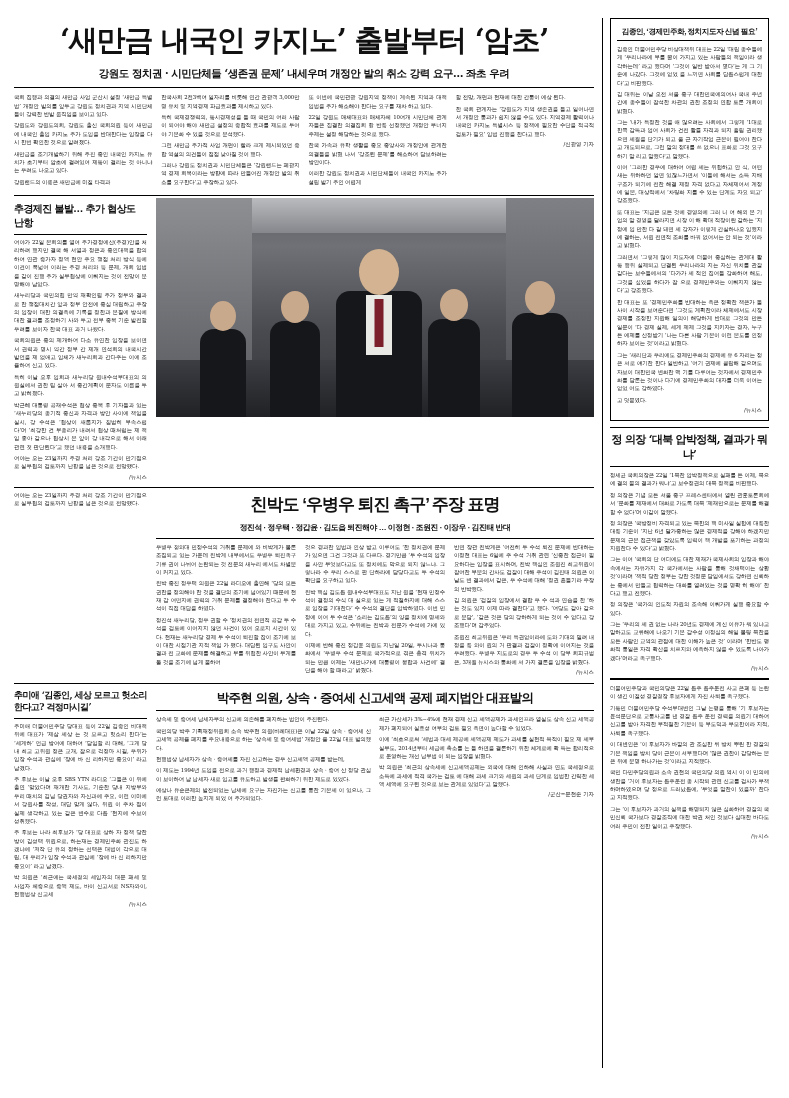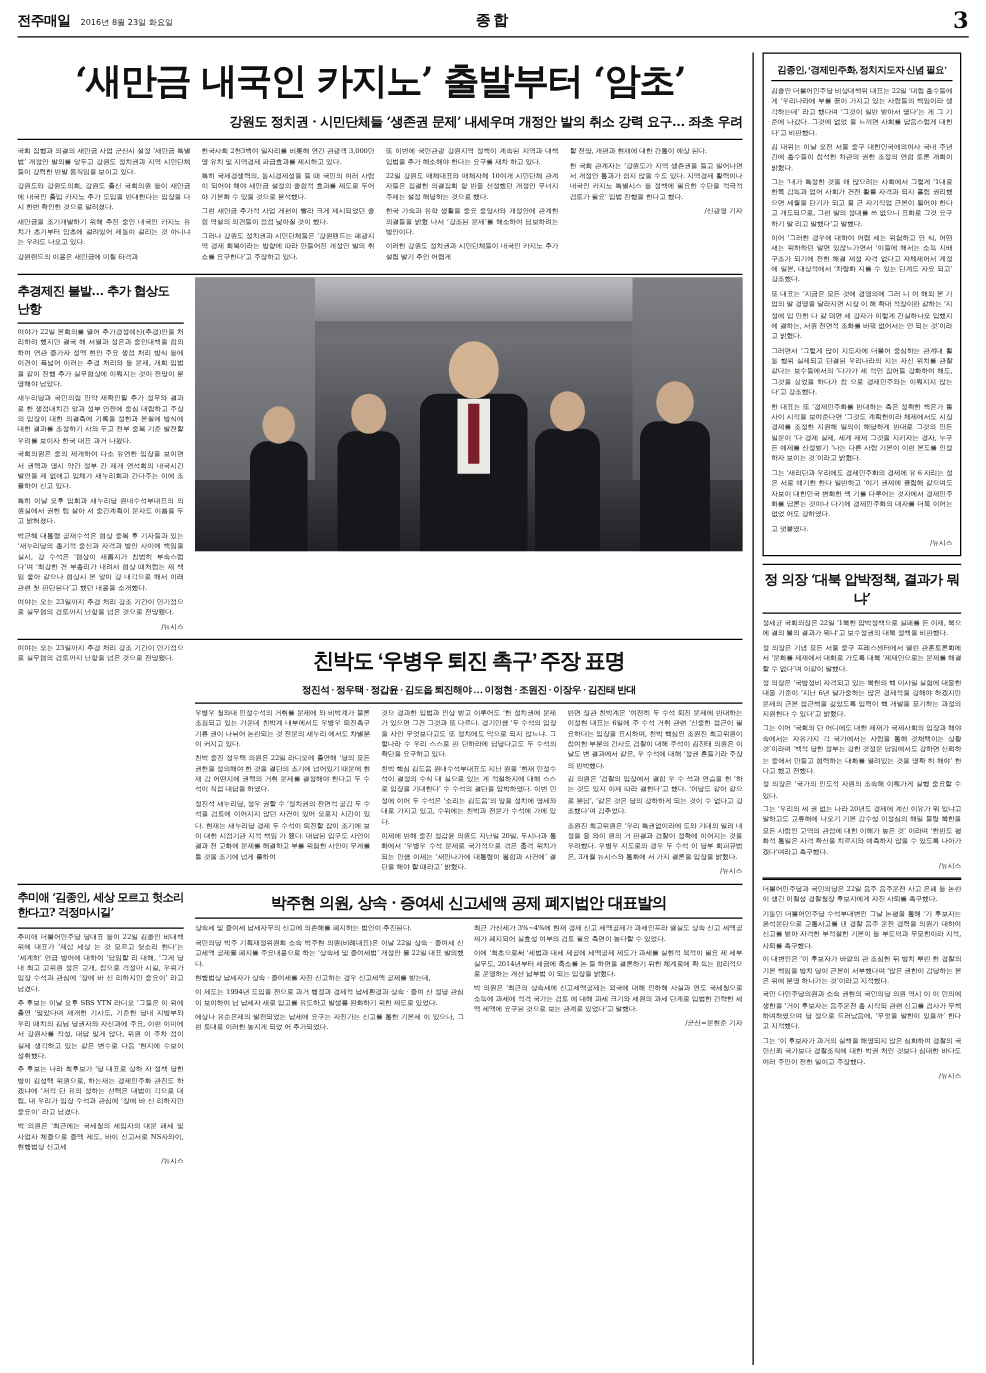--- a/index.html
+++ b/index.html
@@ -75,21 +75,21 @@
     letter-spacing: -1.2px;
     line-height: 1.15;
     text-align: center;
     padding: 6px 0 4px 0;
   }
   .subhead {
     font-family: "DejaVu Serif", "Liberation Serif", serif;
     font-weight: bold;
     font-size: 10.5px;
     letter-spacing: -0.5px;
-    text-align: right;
+    text-align: center;
     padding: 6px 0 6px 0;
     border-bottom: 1px solid #000;
   }
   
   .cols {
     display: flex;
     gap: 9px;
     margin-top: 5px;
   }
   .col { flex: 1; }
@@ -125,21 +125,21 @@
   }
   .midtitle {
     font-family: "DejaVu Serif", "Liberation Serif", serif;
     font-weight: bold;
     font-size: 12.5px;
     letter-spacing: -0.8px;
     text-align: center;
     padding: 4px 0 3px 0;
   }
   .namesline {
-    font-family: Liberation Serif, serif;
+    font-family: Liberation Sans, sans-serif;
     font-weight: bold;
     font-size: 7.8px;
     letter-spacing: -0.4px;
     text-align: center;
     padding: 2px 0 5px 0;
     border-bottom: 1px solid #000;
   }
   .photo {
     width: 100%;
     height: 219px;
@@ -201,28 +201,20 @@
   .hr-black { border-top:1px solid #000; margin:6px 0 0 0; }
   .two-col { display:flex; gap:8px; }
   .two-col .col { flex:1; }
   .three-col { display:flex; gap:9px; }
 </style>
 </head>
 <body>
 
 <div class="page">
 
-  <div class="masthead">
-    <div class="masthead-left">
-      <span class="paper-name">전주매일</span>
-      <span class="issue-date">2016년 8월 23일 화요일</span>
-    </div>
-    <span class="section-name">종합</span>
-    <span class="page-num">3</span>
-  </div>
 
   <div class="content">
 
     <div class="left-zone">
 
       <div class="headline">‘새만금 내국인 카지노’ 출발부터 ‘암초’</div>
       <div class="subhead">강원도 정치권 · 시민단체들 ‘생존권 문제’ 내세우며 개정안 발의 취소 강력 요구… 좌초 우려</div>
 
       <div class="cols">
         <div class="col">

